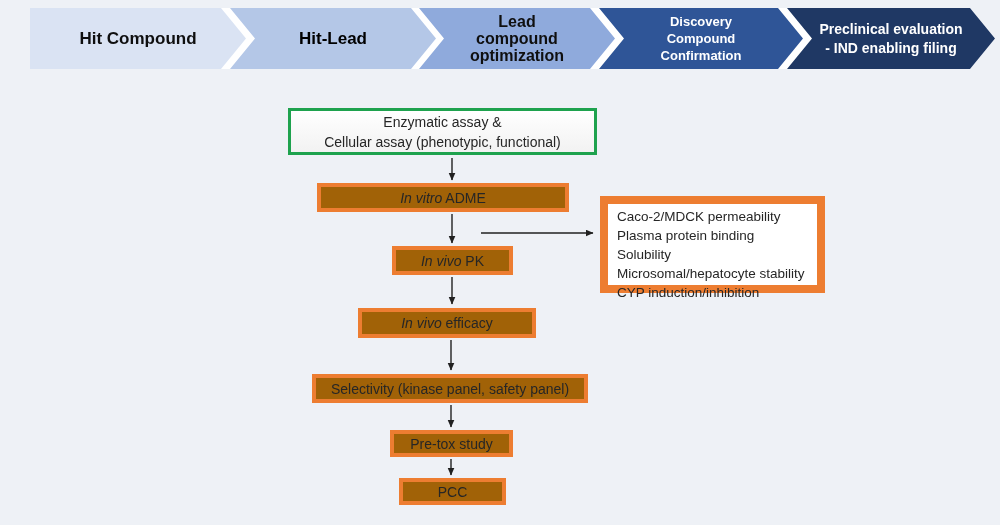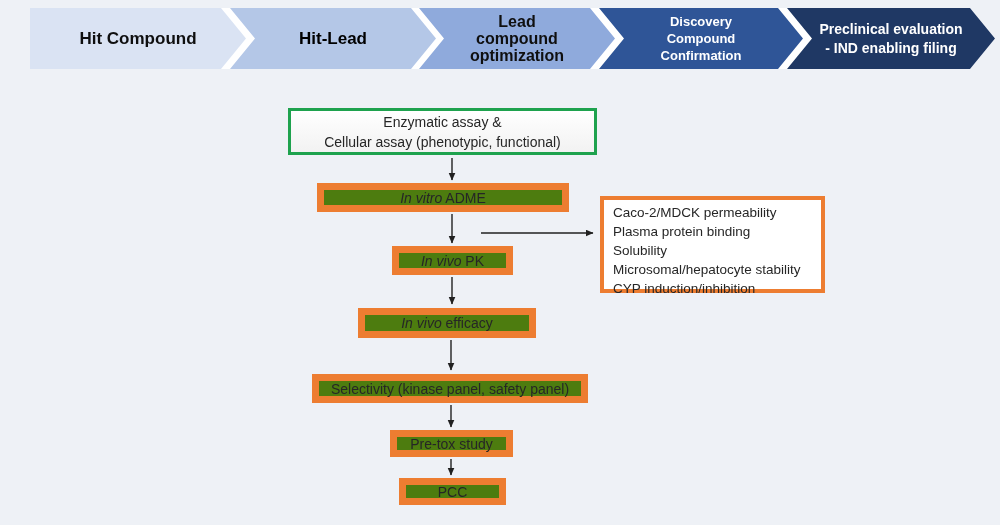--- a/index.html
+++ b/index.html
@@ -19,29 +19,29 @@
   .stage-first{clip-path:polygon(0 0, calc(100% - 25px) 0, 100% 50%, calc(100% - 25px) 100%, 0 100%);}
   .stage-mid{clip-path:polygon(0 0, calc(100% - 25px) 0, 100% 50%, calc(100% - 25px) 100%, 0 100%, 25px 50%);}
   .stage .line{display:block;}
   .fs-lg{font-size:17px;line-height:20px;}
   .fs-md{font-size:16px;line-height:17px;}
   .fs-sm{font-size:13px;line-height:17px;}
   .fs-sm2{font-size:14px;line-height:19px;}
 
   
   .node{
-    position:absolute;background:#4d7c0f;border:7px solid #a3a3a3;
+    position:absolute;background:#a16207;border:4px solid #a3a3a3;
     display:flex;align-items:center;justify-content:center;text-align:center;
     font-size:14px;color:#262626;box-sizing:border-box;
   }
   .node-green{border:3px solid #1ea24e;background:linear-gradient(180deg,#ffffff,#f2f2f2);}
   .node .line{display:block;line-height:20px;}
   .it{font-style:italic;}
   .side-panel{
-    position:absolute;background:#ffffff;border:4px solid #a21caf;box-sizing:border-box;
+    position:absolute;background:#ffffff;border:8px solid #a21caf;box-sizing:border-box;
     font-size:13.5px;color:#262626;line-height:19px;padding:3px 9px;text-align:left;
   }
   .side-panel .line{display:block;}
   .arrows{position:absolute;top:0;left:0;pointer-events:none;}
 </style>
 </head>
 <body style="background: rgb(238, 241, 246);">
 
 <div class="canvas">
 

